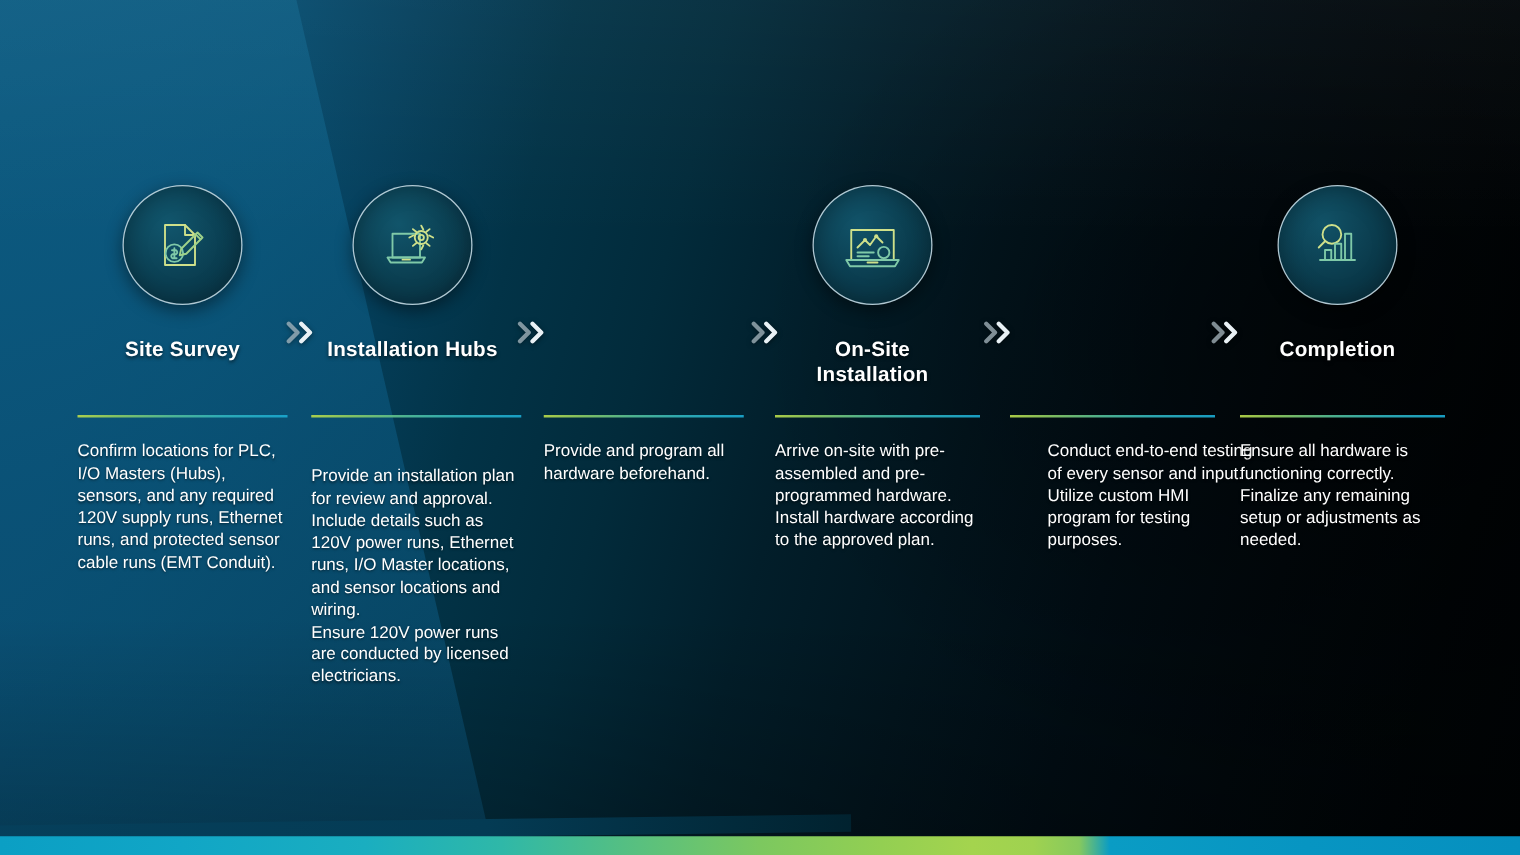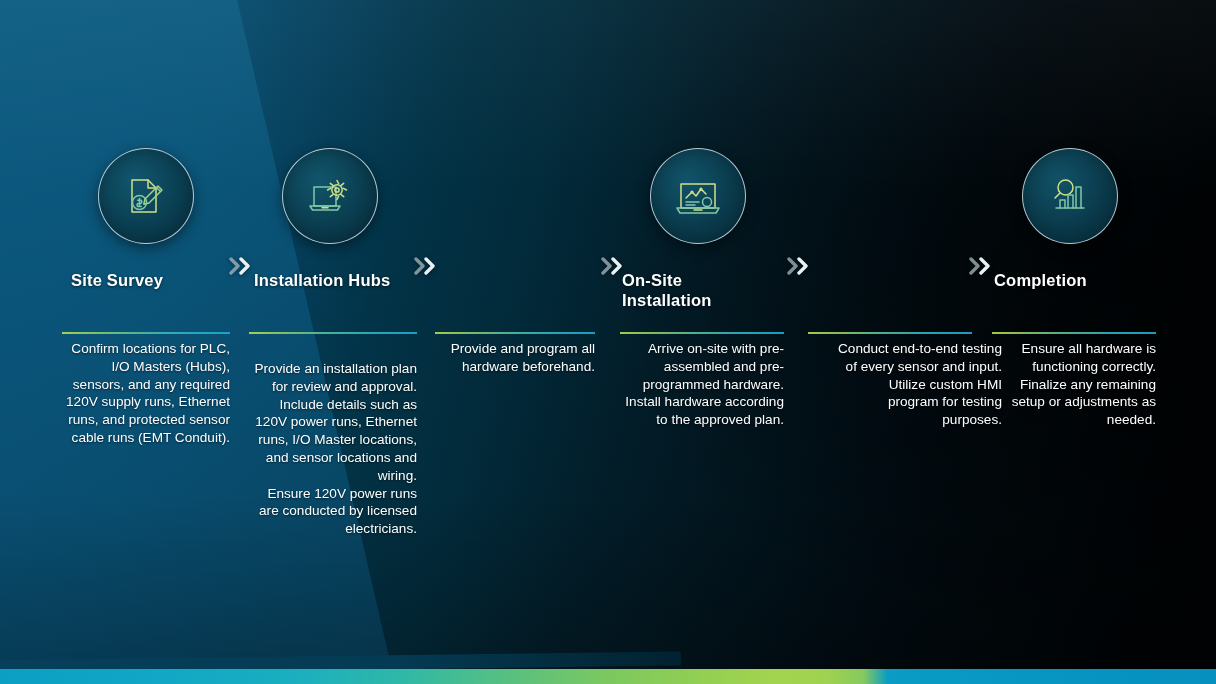--- a/index.html
+++ b/index.html
@@ -102,40 +102,41 @@
     background: radial-gradient(circle at 38% 32%, rgba(18,86,108,0.95) 0%, rgba(11,62,80,0.95) 55%, rgba(7,44,58,0.95) 100%);
     box-shadow: 0 4px 14px rgba(0,0,0,0.45), inset 0 0 18px rgba(0,0,0,0.25);
     display: flex;
     align-items: center;
     justify-content: center;
   }
   .circle svg { display:block; }
 
   .step-title {
     margin-top: 26px;
+    text-align: center;
     color: #ffffff;
     font-size: 16.5px;
     font-weight: bold;
     line-height: 20px;
     letter-spacing: 0.2px;
     text-shadow: 0 1px 3px rgba(0,0,0,0.6);
   }
 
   .divider {
     position: absolute;
     height: 1.6px;
     top: 332px;
     background: linear-gradient(90deg, #b8d94a 0%, #8ecb60 18%, #53bd97 45%, #2fb2bd 70%, #1aa8d0 100%);
     opacity: 0.92;
   }
 
   .desc {
     position: absolute;
-    top: 340px;
-    text-align: right;
+    top: 352px;
+    text-align: left;
     color: #ffffff;
     font-size: 13.6px;
     line-height: 17.8px;
     text-shadow: 0 1px 2px rgba(0,0,0,0.55);
     white-space: pre-line;
   }
 
   .chev {
     position: absolute;
     top: 255px;

